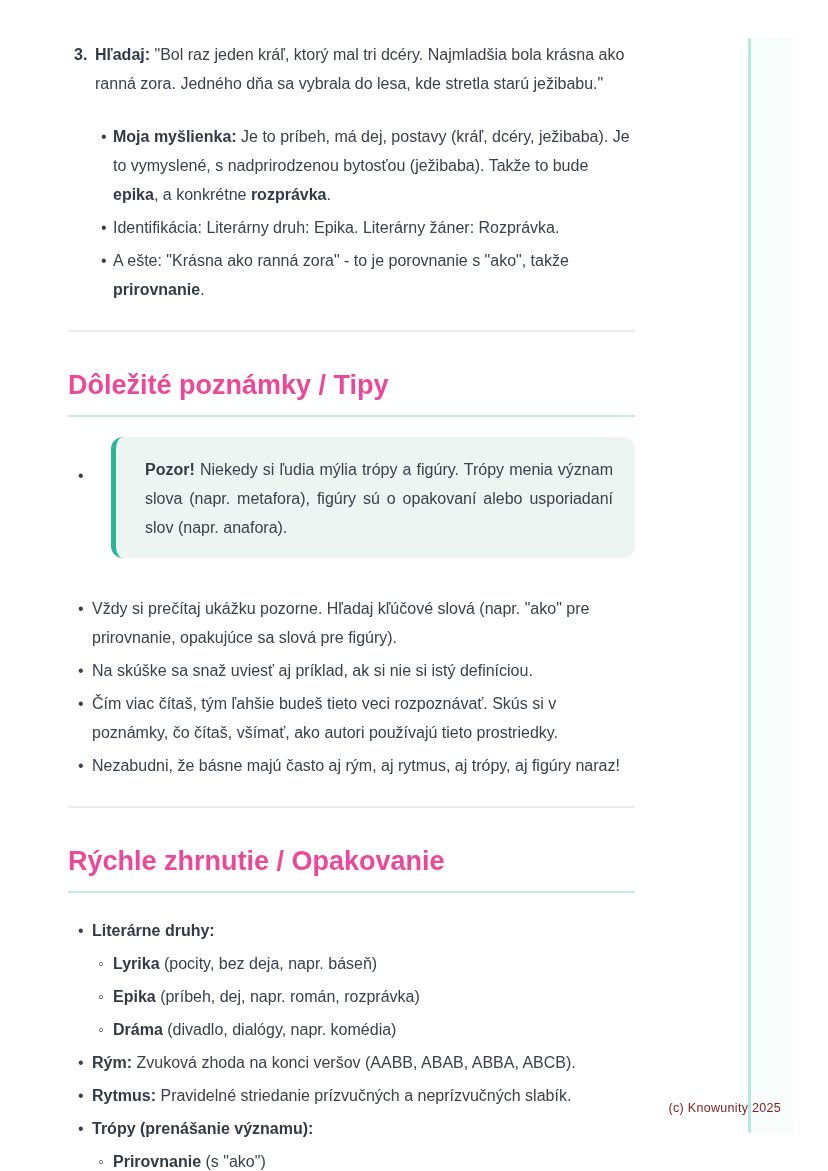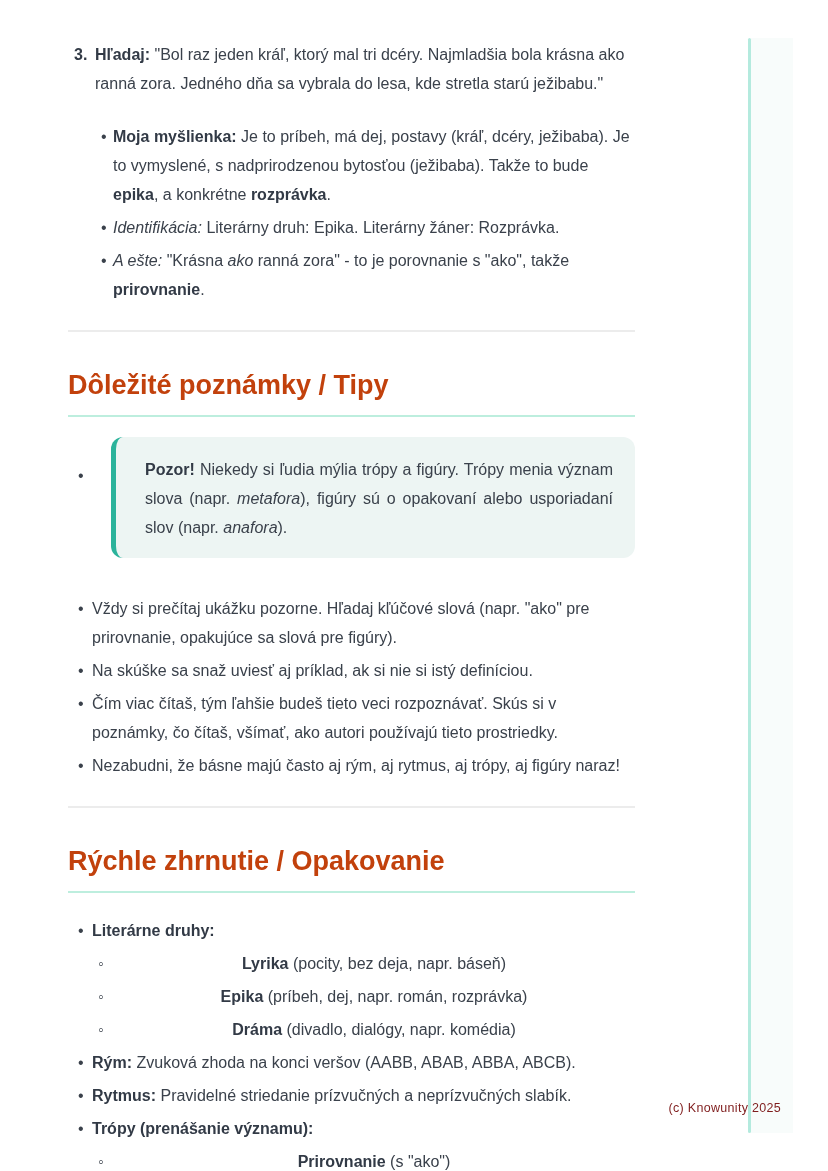--- a/index.html
+++ b/index.html
@@ -5,47 +5,47 @@
   html,body { margin:0; padding:0; background:#ffffff; }
   .page {
     position:relative; width:828px; height:1171px;
     background:#ffffff; overflow:hidden;
     font-family:"Liberation Sans", sans-serif;
     color:#3a414b; font-size:16px; line-height:29px;
   }
   .content { position:absolute; left:68px; top:40px; width:567px; }
 
   .b { font-weight:700; color:#323a46; }
-  .i { font-style:italic; }
+  .i { }
 
   
   .olitem { display:flex; }
   .olnum { width:27px; padding-left:6px; box-sizing:border-box; font-weight:700; color:#323a46; flex:0 0 27px; }
   .oltext { flex:1; }
 
   
   ul { list-style:none; margin:0; padding:0; }
   ul.sub { margin-top:24px; padding-left:45px; }
   ul.sub > li { position:relative; margin-bottom:0; }
   ul.sub > li::before { content:"\2022"; position:absolute; left:-12px; top:0; color:#3a414b; }
 
   ul.main { padding-left:24px; }
   ul.main > li { position:relative; margin-bottom:4px; }
   ul.main > li::before { content:"\2022"; position:absolute; left:-14px; top:0; color:#3a414b; }
 
   ul.nested { padding-left:21px; margin-top:4px; }
-  ul.nested > li { position:relative; margin-bottom:4px;text-align:center; }
+  ul.nested > li { position:relative; margin-bottom:4px; }
   ul.nested > li::before { content:"\25E6"; position:absolute; left:-15px; top:0; color:#3a414b; }
 
   hr.rule { border:none; border-top:2px solid #ececec; margin:26px 0 0 0; }
 
   h2.section {
     margin:38px 0 0 0; padding:0 0 14px 0;
     font-size:27px; line-height:31px; font-weight:700;
-    color:#c2410c; border-bottom:2px solid #bdeede;
+    color:#ec4899; border-bottom:2px solid #bdeede;
   }
 
   ul.callout-list { margin-top:20px; }
   ul.callout-list > li::before { top:24px; }
   .callout {
     margin-left:19px;
     background:#edf5f3;
     border-left:5px solid #2bb39b;
     border-radius:12px;
     padding:18px 22px 16px 29px;

